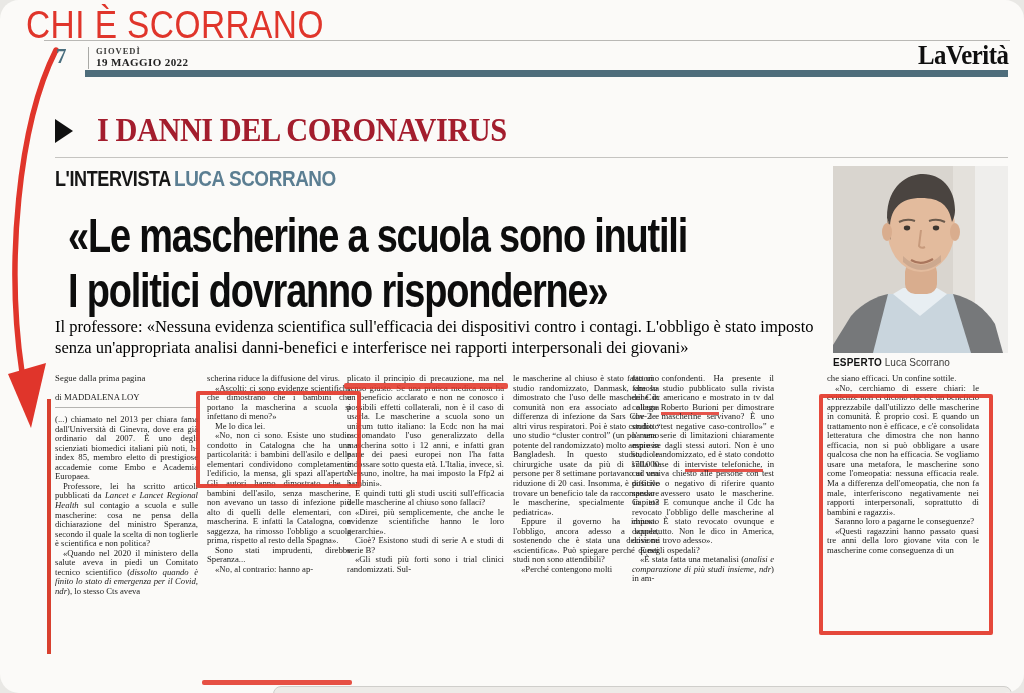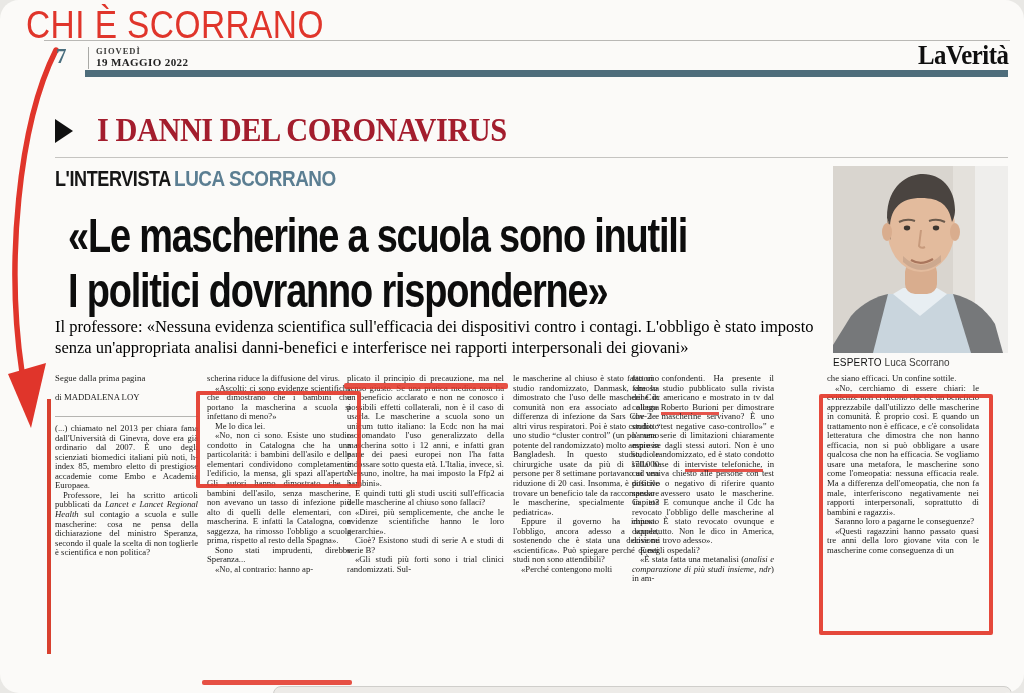--- a/index.html
+++ b/index.html
@@ -32,35 +32,35 @@
   
   .headline{position:absolute;left:52px;top:192px;line-height:52px;white-space:nowrap;}
   .headline span{display:block;font:900 48px "Liberation Sans",sans-serif;color:#0d0d0d;
                  transform:scaleX(.79);transform-origin:left;letter-spacing:-1.5px;}
   .standfirst{position:absolute;left:55px;top:316px;width:768px;font:16.5px "Liberation Serif",serif;
               line-height:21px;color:#000000;}
 
   
   .photo{position:absolute;left:833px;top:166px;width:175px;height:187px;overflow:hidden;}
   .photo-caption{position:absolute;left:833px;top:357px;font:10px "Liberation Sans",sans-serif;color:#3d3d3b;}
-  .photo-caption b{font-weight:400;color:#111;letter-spacing:.2px;}
+  .photo-caption b{font-weight:700;color:#111;letter-spacing:.2px;}
 
   
   .columns{position:absolute;left:0;top:374px;width:1024px;height:319px;}
   .col{position:absolute;top:0;height:319px;overflow:hidden;}
   .col p{margin:0;font:8.7px "Liberation Serif",serif;line-height:9.55px;color:#1b1b1a;
          text-align:justify;text-justify:inter-word;}
   .p-a{text-indent:8px;}
   .p-a.ni{text-indent:0;}
   .p-q{text-indent:8px;font-weight:bold;color:#111;}
   .p-lead{font-weight:bold;color:#111;}
   .p-cont{font:8.8px "Liberation Sans",sans-serif;color:#2e2e2c;margin-bottom:9px !important;
           letter-spacing:.1px;text-align:left !important;}
   .p-byline{font:800 9.5px "Liberation Sans",sans-serif;color:#111;border-bottom:1px solid #b5b4b1;
-            padding-bottom:14px;margin-bottom:7px !important;text-align:left !important;}
+            padding-bottom:5px;margin-bottom:7px !important;text-align:left !important;}
   .byline-prefix{font-weight:400;}
   .it{font-style:italic;}
   .u-red{border-bottom:3px solid rgba(224,53,43,.85);}
 
   
   .annot-label{position:absolute;left:26px;top:4px;font:38px "Liberation Sans",sans-serif;color:#e0352b;
                transform:scaleX(.88);transform-origin:left;letter-spacing:.5px;white-space:nowrap;}
   .annot-svg{position:absolute;left:0;top:0;pointer-events:none;}
   .margin-bar{position:absolute;left:47px;top:399px;width:4px;height:255px;background:#d8402f;}
   .hl-box{position:absolute;border:4px solid rgba(227,56,42,.92);border-radius:2px;}
@@ -144,20 +144,21 @@
     <b>ESPERTO</b>
     <span>Luca Scorrano</span>
   </div>
 
   <div class="columns">
       <div class="col" style="left: 55px; width: 143px;">
         <p class="p-cont">Segue dalla prima pagina</p>
         <p class="p-byline"><span class="byline-prefix">di </span>MADDALENA LOY</p>
         <p class="p-a ni">(...) chiamato nel 2013 per chiara fama dall'Università di Ginevra, dove era già ordinario dal 2007. È uno degli scienziati biomedici italiani più noti, h-index 85, membro eletto di prestigiose accademie come Embo e Academia Europaea.</p>
         <p class="p-q"><span>Professore, lei ha scritto articoli pubblicati da </span><span class="it">Lancet e Lancet Regional Health</span><span> sul contagio a scuola e sulle mascherine: cosa ne pensa della dichiarazione del ministro Speranza, secondo il quale la scelta di non toglierle è scientifica e non politica?</span></p>
+        <p class="p-a"><span>«Quando nel 2020 il ministero della salute aveva in piedi un Comitato tecnico scientifico (</span><span class="it">dissolto quando è finito lo stato di emergenza per il Covid, ndr</span><span>), lo stesso Cts aveva</span></p>
       </div>
       <div class="col" style="left: 207px; width: 144px;">
         <p class="p-lead">scherina riduce la diffusione del virus.</p>
         <p class="p-a">«Ascolti: ci sono evidenze scientifiche che dimostrano che i bambini che portano la mascherina a scuola si infettano di meno?»</p>
         <p class="p-q">Me lo dica lei.</p>
         <p class="p-a">«No, non ci sono. Esiste uno studio condotto in Catalogna che ha una particolarità: i bambini dell'asilo e delle elementari condividono completamente l'edificio, la mensa, gli spazi all'aperto. Gli autori hanno dimostrato che i bambini dell'asilo, senza mascherine, non avevano un tasso di infezione più alto di quelli delle elementari, con mascherina. E infatti la Catalogna, con saggezza, ha rimosso l'obbligo a scuola prima, rispetto al resto della Spagna».</p>
         <p class="p-q">Sono stati imprudenti, direbbe Speranza...</p>
         <p class="p-a">«No, al contrario: hanno ap-</p>
       </div>
       <div class="col" style="left: 347px; width: 157px;">

